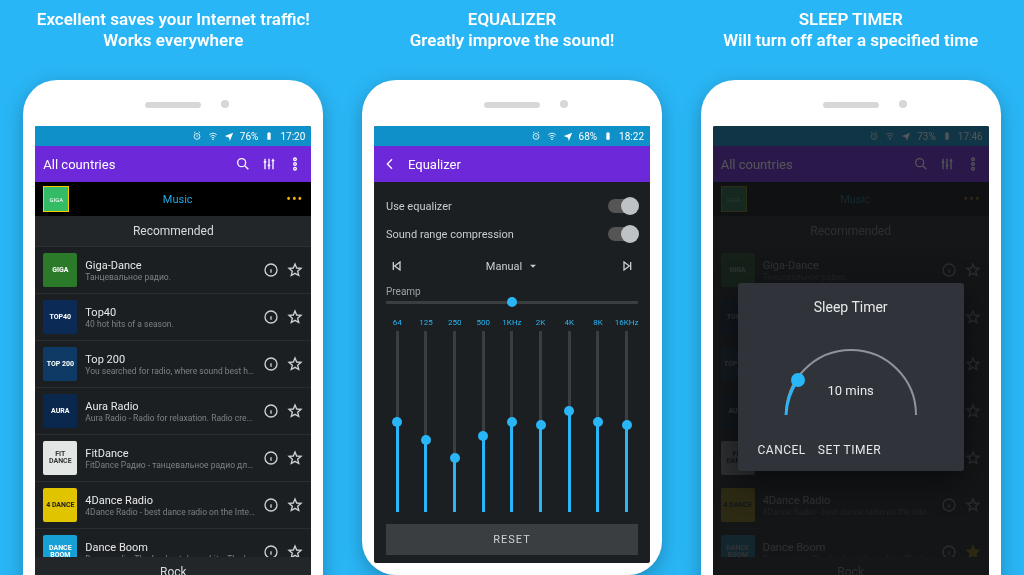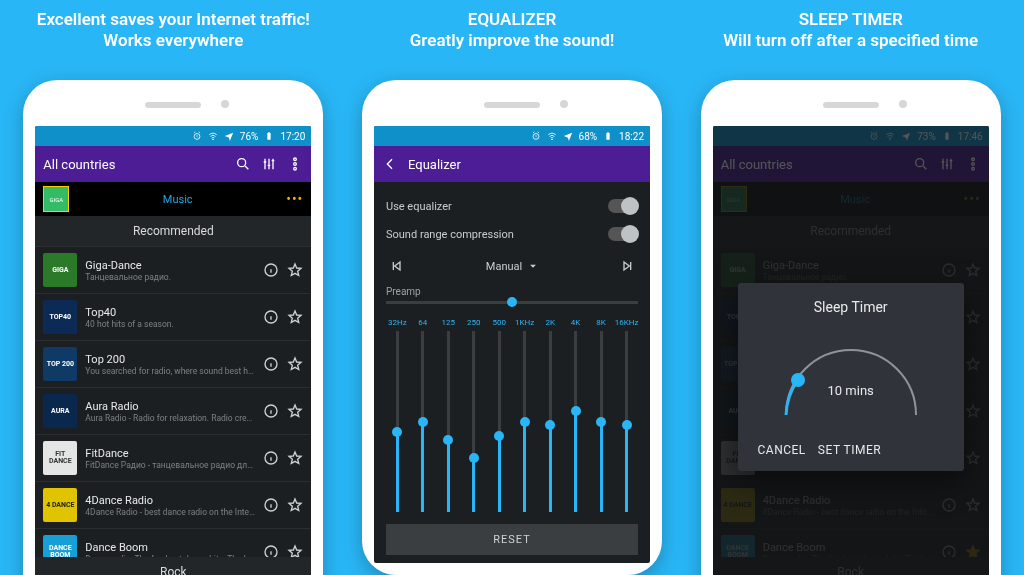--- a/index.html
+++ b/index.html
@@ -56,21 +56,21 @@
   
   .status {
     background: #0f90c8;
     height: 20px;
     display: flex; align-items: center; justify-content: flex-end;
     gap: 6px; padding: 0 6px;
     color: #fff; font-size: 10px;
   }
   .status .ico { width: 10px; height: 10px; }
   .appbar {
-    background: #4c1d95;
+    background: #6d28d9;
     height: 36px;
     display: flex; align-items: center;
     color: #fff; padding: 0 8px; gap: 10px;
     font-size: 13px;
     justify-content: flex-end;
   }
   .appbar .title { flex: 1; }
   .appbar .ico { width: 16px; height: 16px; stroke: #fff; fill: none; stroke-width: 2; cursor: pointer; }
   
   .nowplaying {
@@ -357,27 +357,20 @@
           <svg class="ico" viewBox="0 0 24 24">
               <path d="M6 6l8 6-8 6zM16 6v12"></path>
             </svg>
         </div>
         <div class="preamp">
           <div class="label">Preamp</div>
           <div class="bar"></div>
         </div>
         <div class="bands" id="bands">
             <div class="band">
-              <div class="freq">32Hz</div>
-              <div class="track">
-                <div class="fill" style="height:44%"></div>
-                <div class="knob" style="bottom:44%"></div>
-              </div>
-            </div>
-            <div class="band">
               <div class="freq">64</div>
               <div class="track">
                 <div class="fill" style="height:50%"></div>
                 <div class="knob" style="bottom:50%"></div>
               </div>
             </div>
             <div class="band">
               <div class="freq">125</div>
               <div class="track">
                 <div class="fill" style="height:40%"></div>

